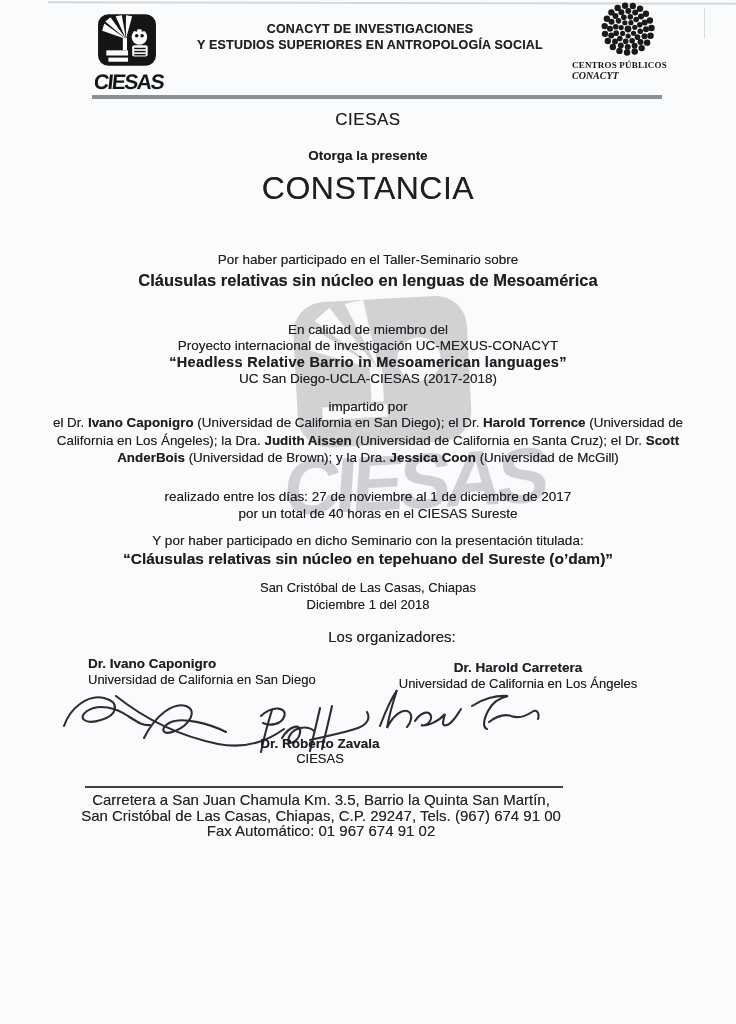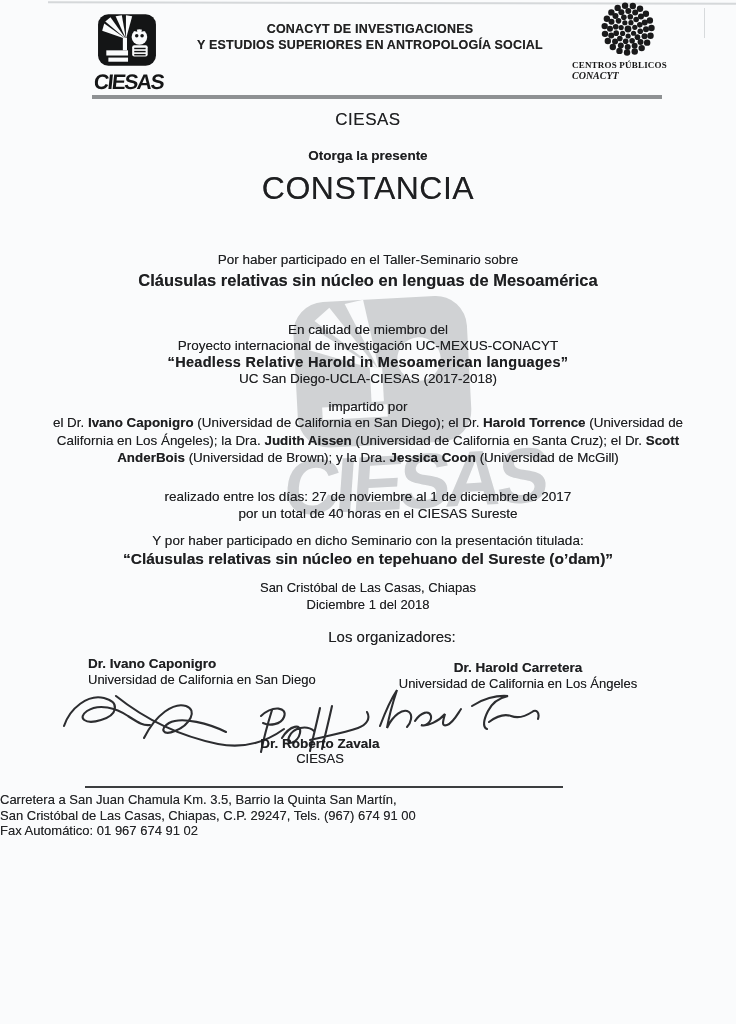--- a/index.html
+++ b/index.html
@@ -54,21 +54,21 @@
   .org-right{position:absolute;left:372px;top:660px;width:292px;text-align:center;font-size:13px;line-height:16px;}
   .org-center{position:absolute;left:200px;top:736px;width:240px;text-align:center;font-size:13px;line-height:15px;z-index:2;}
   .org-center .nm{font-weight:bold;font-size:13.5px;}
   .sig{position:absolute;z-index:1;}
   .sig path{fill:none;stroke:#2c2d30;stroke-width:2.1;stroke-linecap:round;}
   .sig1{left:58px;top:684px;}
   .sig2{left:252px;top:698px;}
   .sig3{left:368px;top:684px;}
   
   .footer-rule{position:absolute;left:85px;top:786px;width:478px;height:2px;background:#3c3e40;}
-  .footer-text{position:absolute;left:0;top:792px;width:642px;font-size:13px;line-height:15.5px;color:#242527;}
+  .footer-text{position:absolute;left:0;top:792px;width:642px;text-align:center;font-size:15px;line-height:15.5px;color:#242527;}
 </style>
 </head>
 <body>
 
 <div class="page">
 
   <div class="artifact-top"></div>
   <div class="artifact-side"></div>
 
   <div class="ciesas-logo">
@@ -185,21 +185,21 @@
   <div class="c z soft t-inst">CIESAS</div>
   <div class="c z soft t-grant">Otorga la presente</div>
   <div class="c z soft t-const">CONSTANCIA</div>
 
 
   <div class="c z soft t-partic">Por haber participado en el Taller-Seminario sobre</div>
   <div class="c z soft t-workshop">Cláusulas relativas sin núcleo en lenguas de Mesoamérica</div>
 
   <div class="c z soft t-proj1">En calidad de miembro del</div>
   <div class="c z soft t-proj2">Proyecto internacional de investigación UC-MEXUS-CONACYT</div>
-  <div class="c z soft t-proj3">“Headless Relative Harold in Mesoamerican languages”</div>
+  <div class="c z soft t-proj3">“Headless Relative Barrio in Mesoamerican languages”</div>
   <div class="c z soft t-proj4">UC San Diego-UCLA-CIESAS (2017-2018)</div>
 
   <div class="c z soft t-impart">impartido por</div>
   <div class="z soft t-instructors"><span>el Dr. </span><span style="font-weight: bold;">Ivano Caponigro</span><span> (Universidad de California en San Diego); el Dr. </span><span style="font-weight: bold;">Harold Torrence</span><span> (Universidad de California en Los Ángeles); la Dra. </span><span style="font-weight: bold;">Judith Aissen</span><span> (Universidad de California en Santa Cruz); el Dr. </span><span style="font-weight: bold;">Scott AnderBois</span><span> (Universidad de Brown); y la Dra. </span><span style="font-weight: bold;">Jessica Coon</span><span> (Universidad de McGill)</span></div>
 
   <div class="c z soft t-dates1">realizado entre los días: 27 de noviembre al 1 de diciembre de 2017</div>
   <div class="c z soft t-dates2">por un total de 40 horas en el CIESAS Sureste</div>
 
   <div class="c z soft t-presint">Y por haber participado en dicho Seminario con la presentación titulada:</div>
   <div class="c z soft t-prestitle">“Cláusulas relativas sin núcleo en tepehuano del Sureste (o’dam)”</div>

